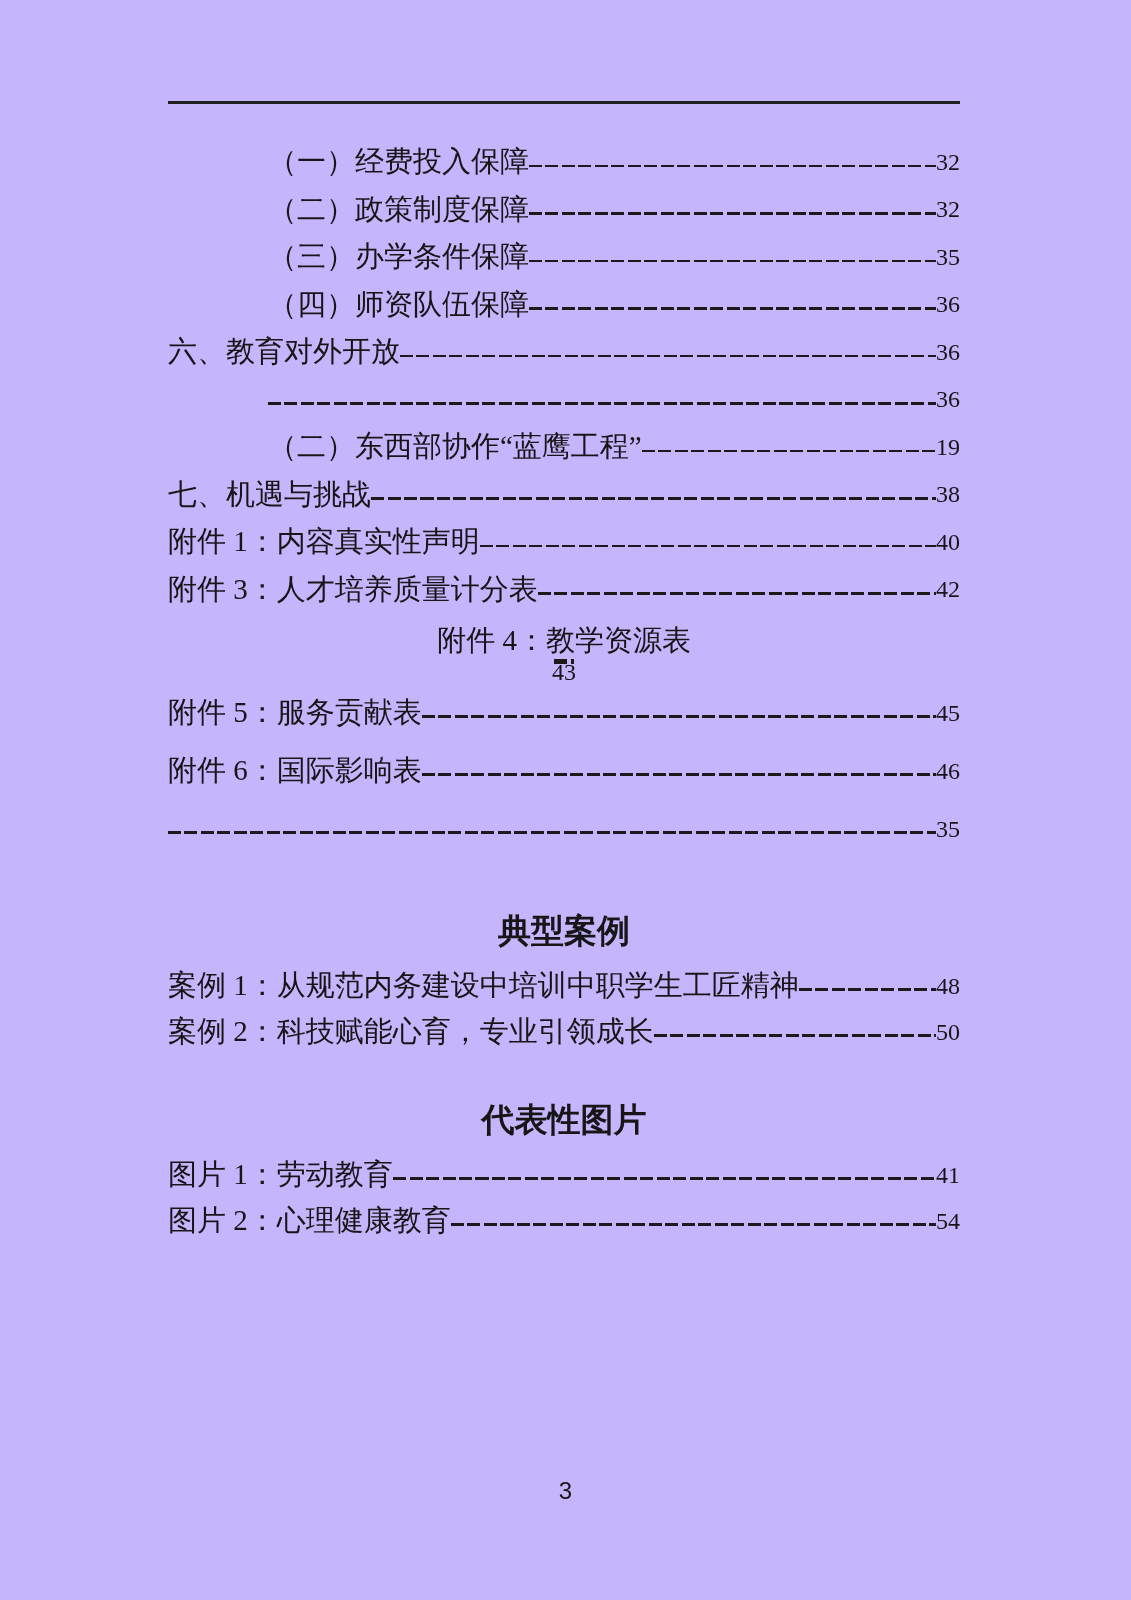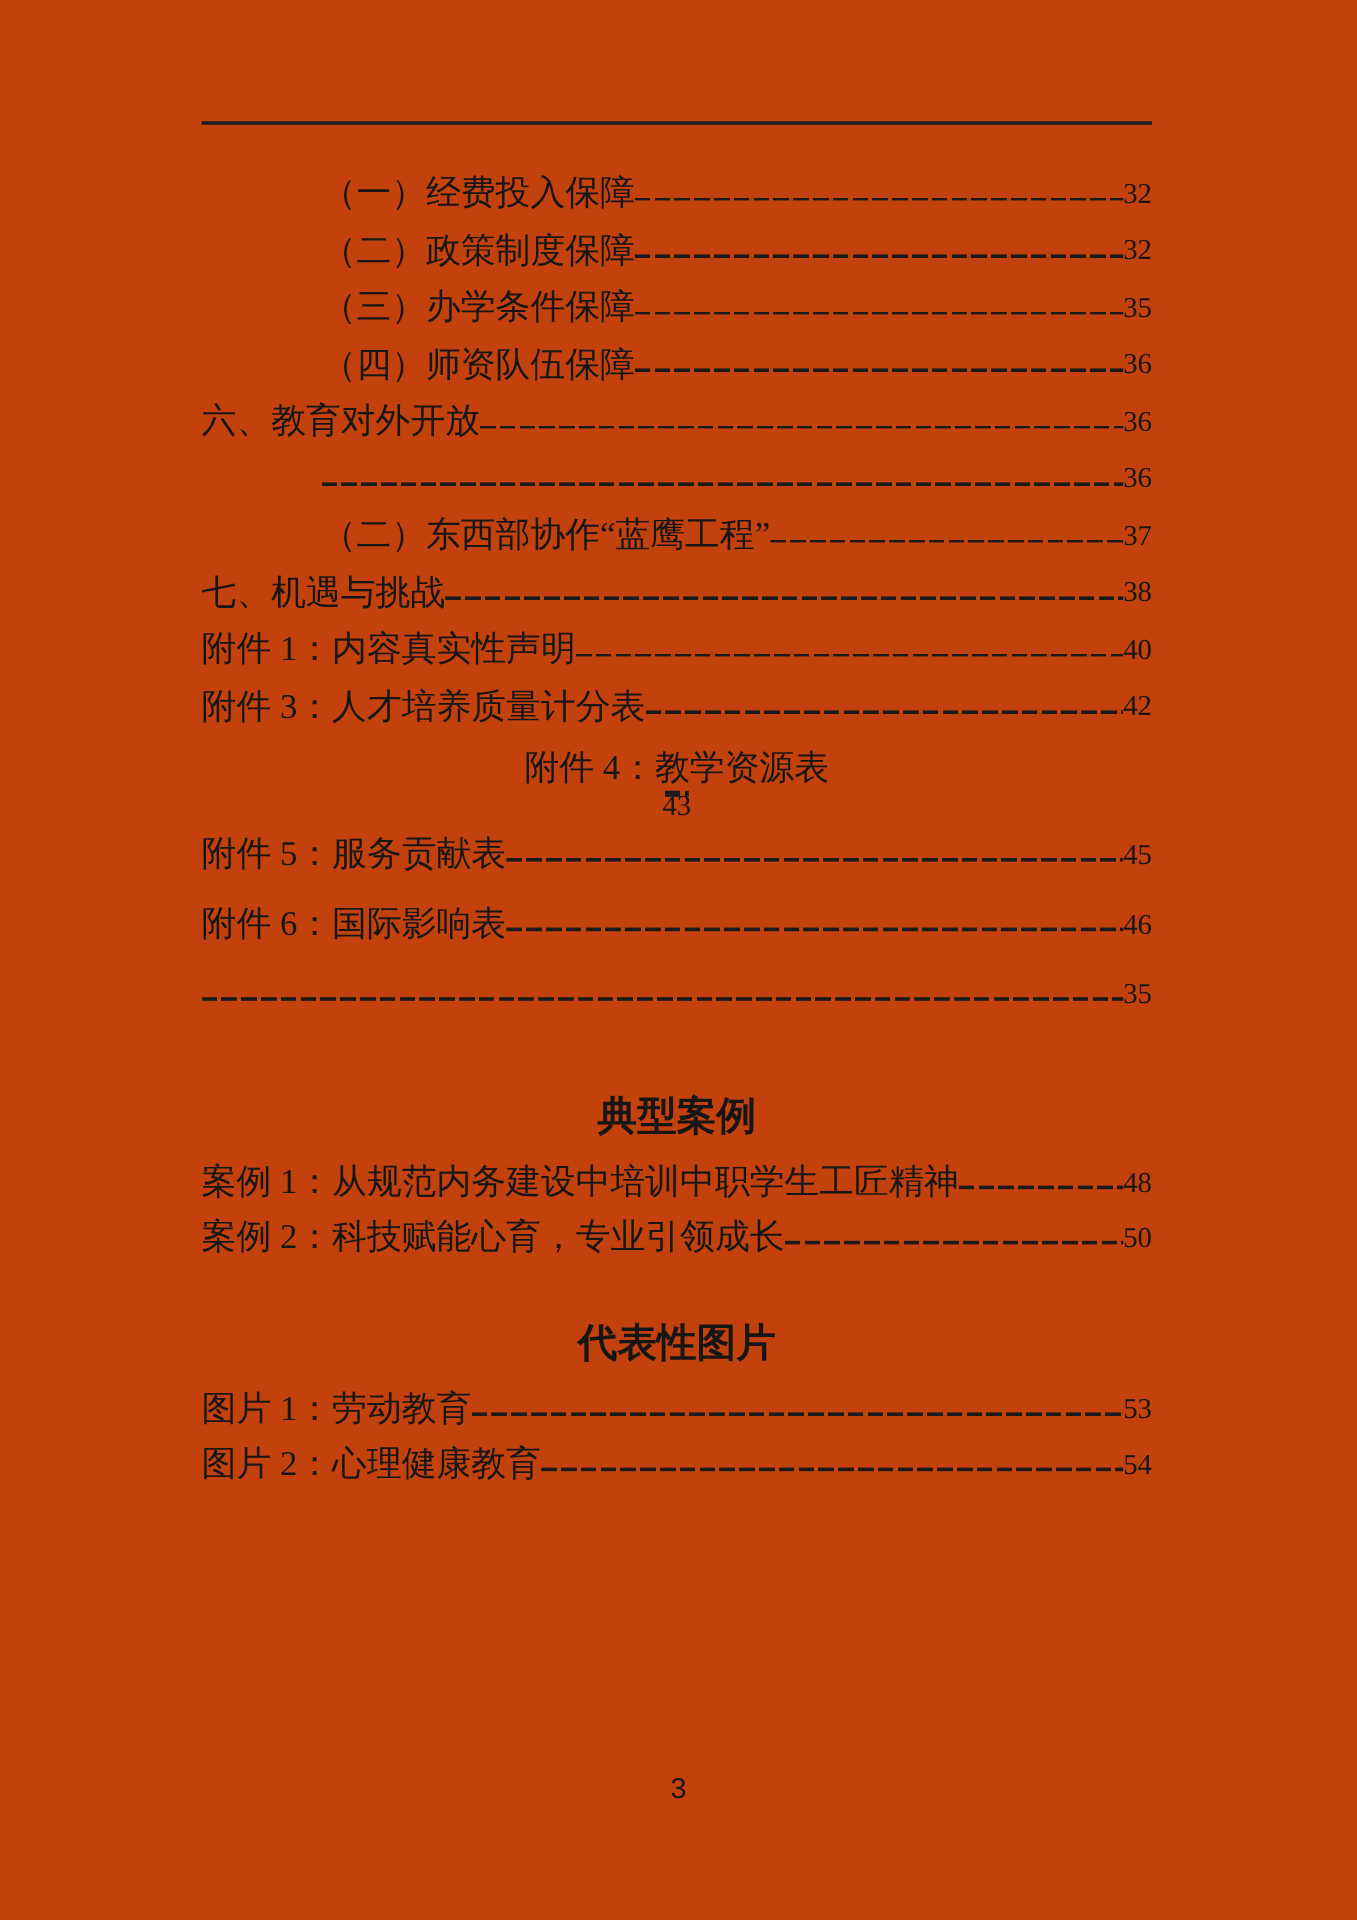--- a/index.html
+++ b/index.html
@@ -1,21 +1,21 @@
 <!DOCTYPE html>
 <html><head>
 <meta charset="utf-8">
 <style>
   html, body { margin: 0; padding: 0; background: #ffffff; }
 
   .page {
     position: relative;
     width: 1131px;
     height: 1600px;
-    background: #c2410c;
+    background: #c4b5fd;
     color: #161616;
     font-family: "Liberation Serif", "DejaVu Serif", serif;
     overflow: hidden;
   }
 
   .top-rule {
     position: absolute;
     left: 168px;
     top: 101px;
     width: 792px;
@@ -117,21 +117,21 @@
     <span class="toc-leader"></span>
     <span class="toc-page">36</span>
   </div>
         <div class="toc-row indent">
     <span class="toc-leader"></span>
     <span class="toc-page">36</span>
   </div>
         <div class="toc-row indent">
     <span class="toc-label">（二）东西部协作“蓝鹰工程”</span>
     <span class="toc-leader"></span>
-    <span class="toc-page">37</span>
+    <span class="toc-page">19</span>
   </div>
         <div class="toc-row">
     <span class="toc-label">七、机遇与挑战</span>
     <span class="toc-leader"></span>
     <span class="toc-page">38</span>
   </div>
         <div class="toc-row">
     <span class="toc-label">附件 1：内容真实性声明</span>
     <span class="toc-leader"></span>
     <span class="toc-page">40</span>
@@ -174,21 +174,21 @@
     <span class="toc-leader"></span>
     <span class="toc-page">50</span>
   </div>
       </div>
 
     <h2 class="section-heading" id="images-heading">代表性图片</h2>
     <div id="images-list">
         <div class="toc-row image-row">
     <span class="toc-label">图片 1：劳动教育</span>
     <span class="toc-leader"></span>
-    <span class="toc-page">53</span>
+    <span class="toc-page">41</span>
   </div>
         <div class="toc-row image-row">
     <span class="toc-label">图片 2：心理健康教育</span>
     <span class="toc-leader"></span>
     <span class="toc-page">54</span>
   </div>
       </div>
 
   </main>
 

